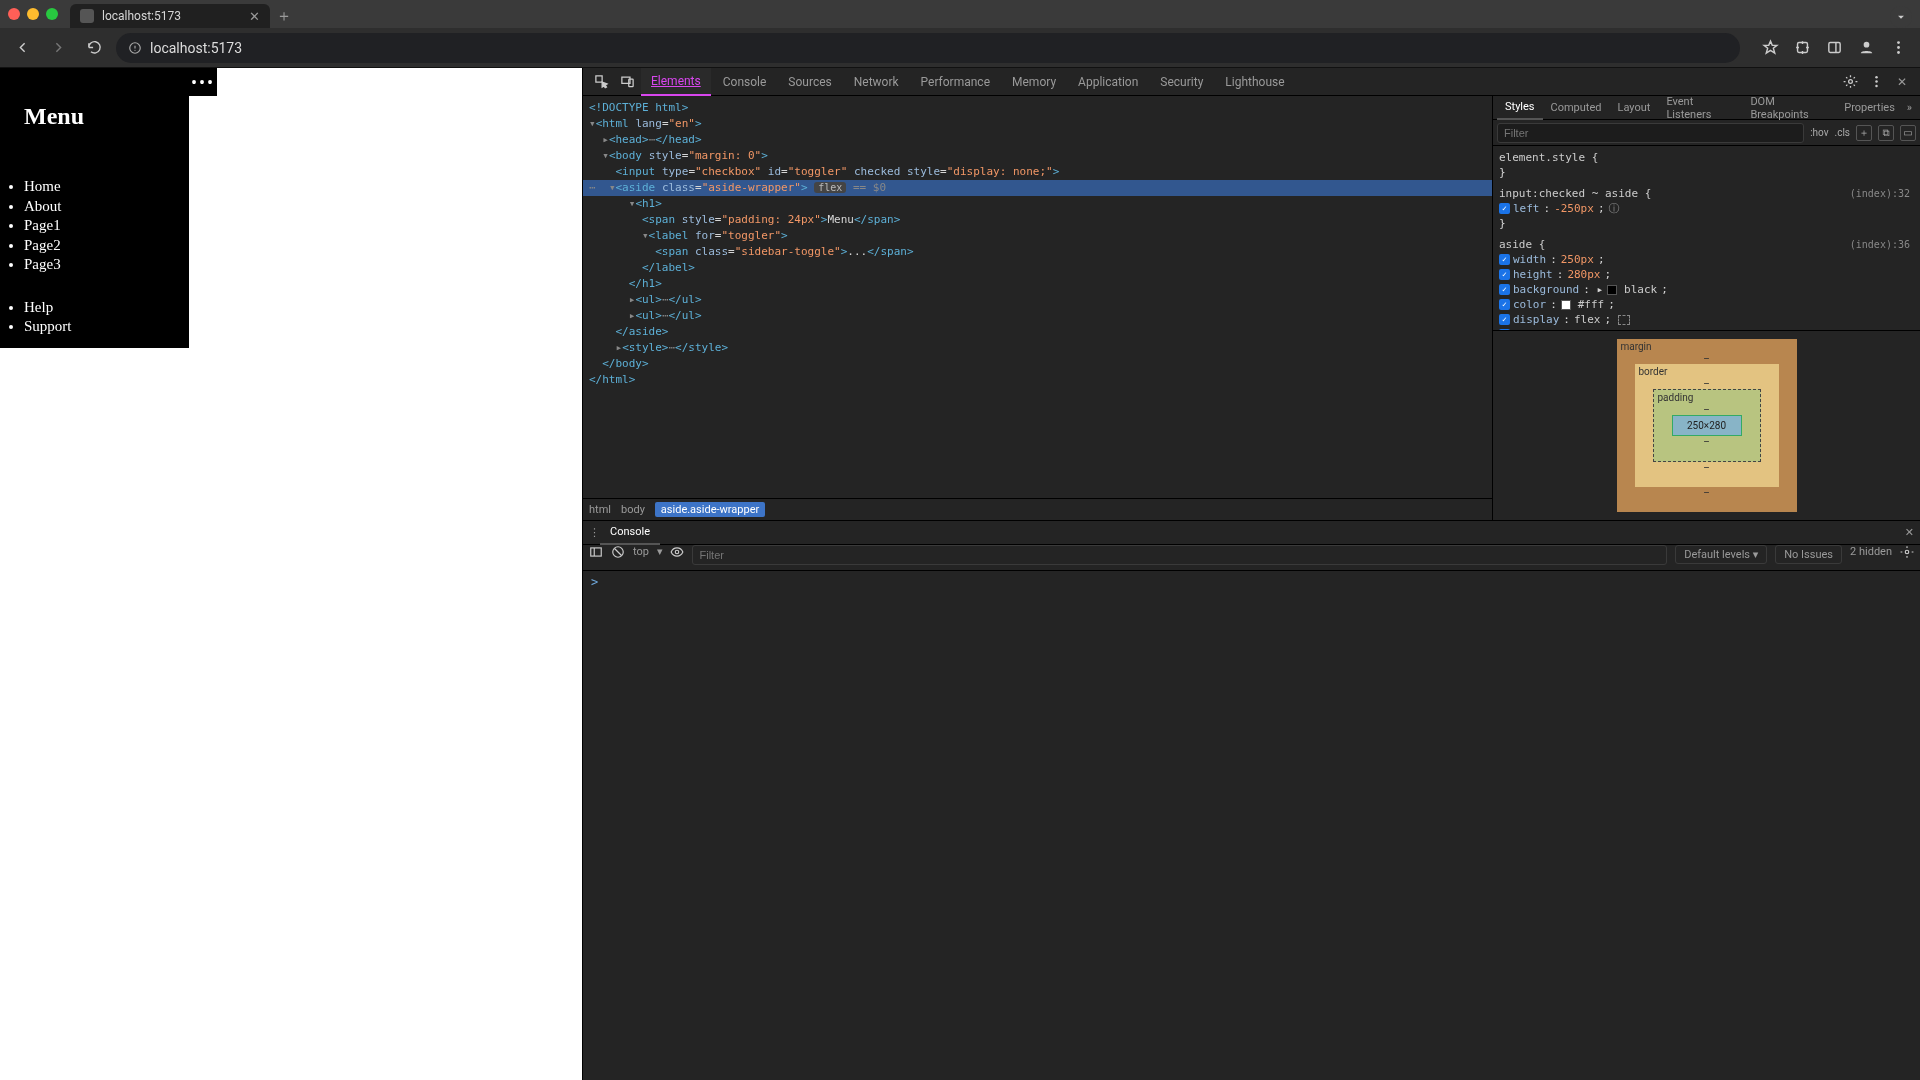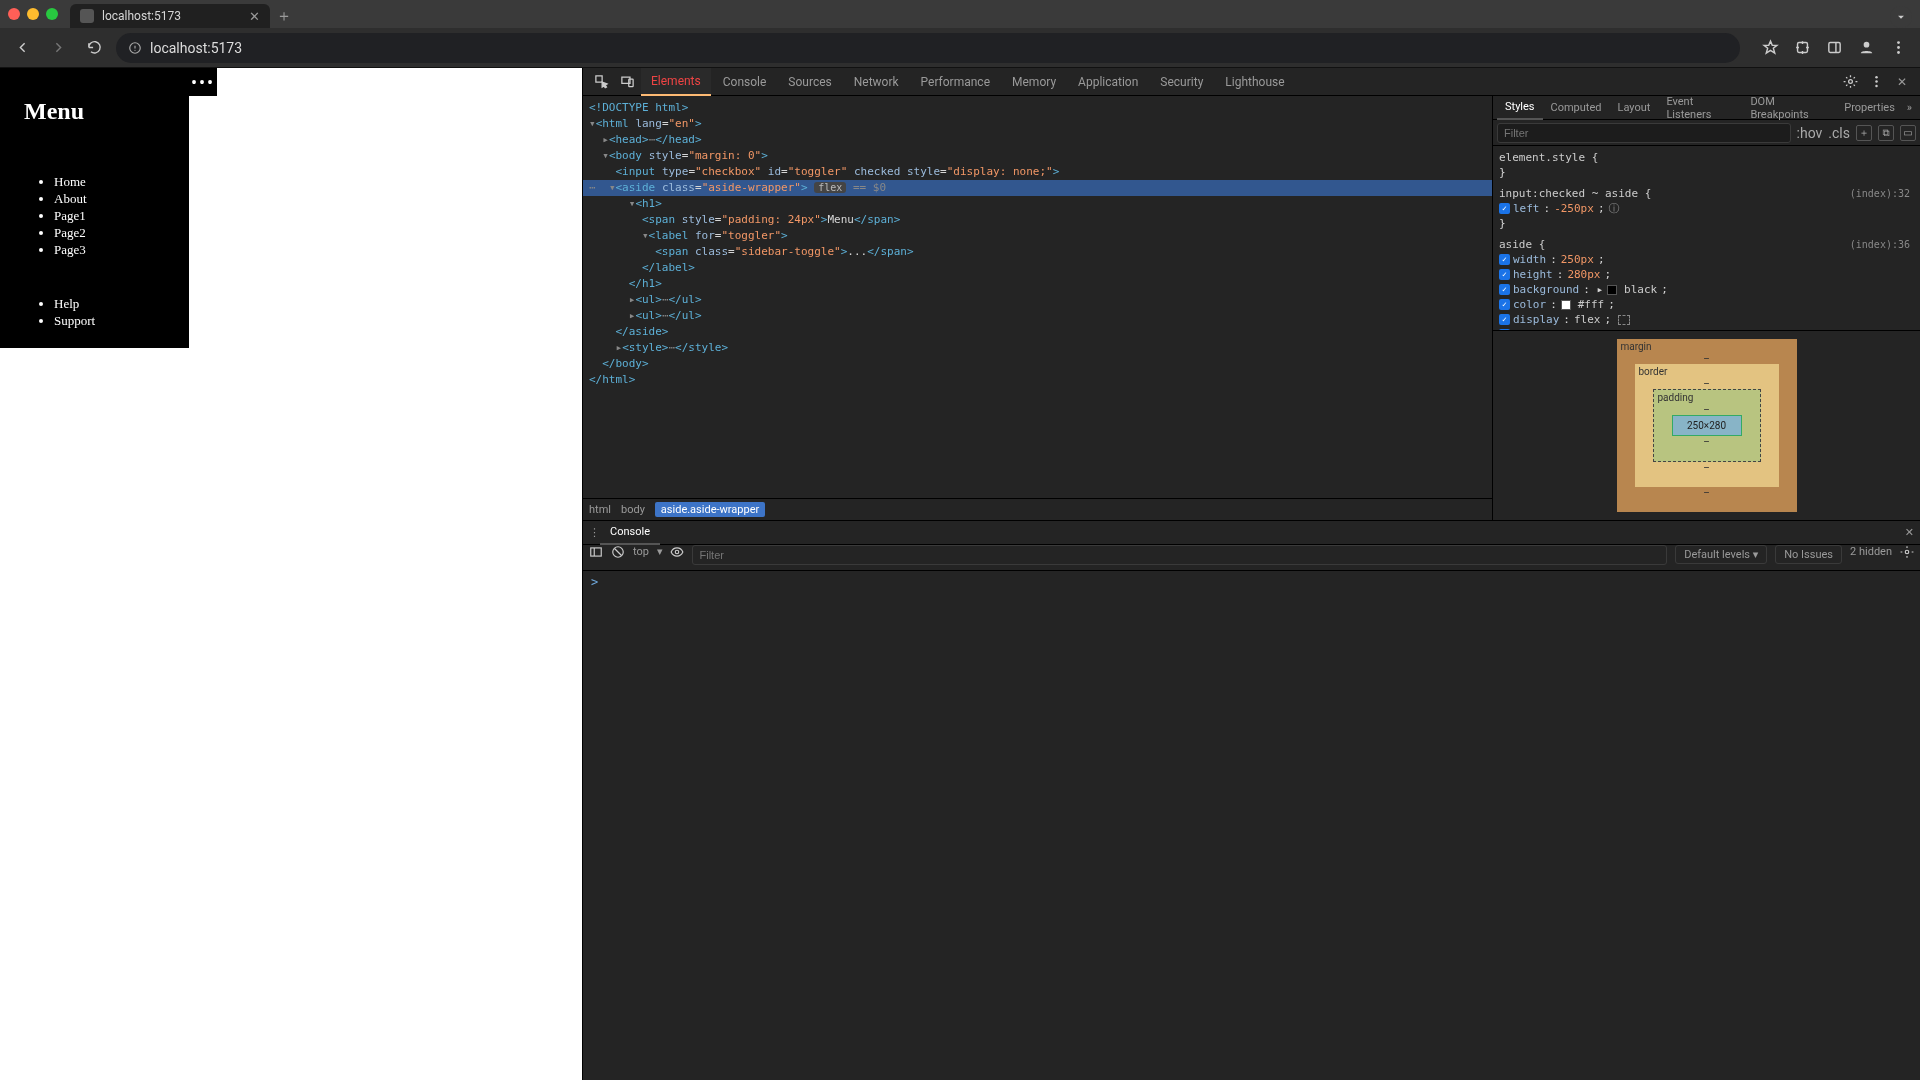--- a/index.html
+++ b/index.html
@@ -48,31 +48,31 @@
   .addr .lock{width:14px;height:14px;display:flex;align-items:center;}
   .addr .url{color:#ddd;font-size:14px;}
   .tool-icons{display:flex;gap:4px;margin-left:8px;}
 
   
   .content{display:flex;height:calc(1080px - 28px - 40px);}
   .viewport{width:582px;background:#fff;color:#000;position:relative;}
   .sidebar{width:189px;height:280px;background:#000;color:#fff;display:flex;flex-direction:column;justify-content:space-around;padding:0;position:relative;}
   .sidebar h1{margin:0;font-family:serif;display:flex;align-items:center;}
   .sidebar h1 .title{padding:24px;font-size:24px;font-weight:bold;}
-  .sidebar ul{margin:12px;padding-left:42px;font-family:serif;font-size:13px;}
+  .sidebar ul{margin:0;padding-left:24px;font-family:serif;font-size:15px;}
   .sidebar li{margin:0;line-height:1.3;}
   .toggle-box{position:absolute;left:189px;top:0;width:28px;height:28px;background:#000;color:#fff;display:flex;align-items:center;justify-content:center;font-size:18px;letter-spacing:2px;}
 
   
   .devtools{flex:1;display:flex;flex-direction:column;background:var(--devtools-bg);border-left:1px solid #000;}
   .dt-tabs{height:28px;display:flex;align-items:center;border-bottom:1px solid #000;padding:0 6px;gap:2px;font-size:12px;color:var(--text-dim);}
   .dt-tabs .icon-btn{width:24px;height:24px;display:flex;align-items:center;justify-content:center;}
   .dt-tabs .icon-btn svg{width:15px;height:15px;}
   .dt-tabs .tabitem{padding:0 10px;height:28px;display:flex;align-items:center;cursor:pointer;}
-  .dt-tabs .tabitem.active{color:#ef4444;border-bottom:2px solid #fdba74;background:rgba(255,255,255,.03);}
+  .dt-tabs .tabitem.active{color:#d946ef;border-bottom:2px solid #d946ef;background:rgba(255,255,255,.03);text-decoration:underline;}
   .dt-tabs .spacer{flex:1;}
 
   .dt-body{flex:1;display:flex;min-height:0;}
   .dom-pane{flex:1;display:flex;flex-direction:column;min-width:0;}
   .dom-tree{flex:1;overflow:auto;font-family:Menlo,Consolas,monospace;font-size:11px;line-height:16px;padding:4px 0;}
   .dom-tree .line{white-space:pre;padding:0 6px;}
   .dom-tree .sel{background:#32578f;}
   .tag{color:var(--code-tag);} .attr{color:var(--code-attr);} .val{color:var(--code-val);} .pill{background:#444;color:#bbb;border-radius:3px;padding:0 4px;font-size:10px;} .eqsel{color:#888;}
   .arrow{color:#888;}
   .ellipsis{color:#888;}
@@ -80,21 +80,21 @@
   .breadcrumbs{height:22px;border-top:1px solid #000;display:flex;align-items:center;padding:0 6px;gap:10px;font-size:11px;color:var(--text-dim);}
   .breadcrumbs .bc.active{background:var(--bc-sel);color:#fff;padding:1px 6px;border-radius:2px;}
 
   .styles-pane{width:428px;border-left:1px solid #000;display:flex;flex-direction:column;}
   .styles-tabs{height:24px;display:flex;align-items:center;font-size:11px;color:var(--text-dim);border-bottom:1px solid #000;padding:0 4px;}
   .styles-tabs .stab{padding:0 8px;height:24px;display:flex;align-items:center;cursor:pointer;}
   .styles-tabs .stab.active{color:#fff;border-bottom:2px solid #555;}
   .styles-tabs .more{margin-left:auto;padding:0 4px;}
   .styles-filter{height:26px;display:flex;align-items:center;border-bottom:1px solid #000;padding:0 4px;gap:6px;}
   .styles-filter input{flex:1;background:#1c1c1c;border:1px solid #3a3a3a;color:#bbb;height:20px;padding:0 6px;font-size:11px;border-radius:3px;}
-  .styles-filter .chip{font-size:14px;color:#aaa;cursor:pointer;}
+  .styles-filter .chip{font-size:10px;color:#aaa;cursor:pointer;}
   .styles-filter .sq{width:16px;height:16px;border:1px solid #555;display:flex;align-items:center;justify-content:center;color:#aaa;border-radius:2px;font-size:10px;}
 
   .rules{flex:1;overflow:auto;font-family:Menlo,Consolas,monospace;font-size:11px;line-height:15px;padding:4px 6px;}
   .rule{margin-bottom:6px;position:relative;}
   .rule .src{position:absolute;right:4px;top:0;color:#888;font-size:10px;}
   .rule .sel{color:#ccc;}
   .rule .prop{color:var(--code-attr);} .rule .pval{color:#ccc;} .rule .num{color:var(--code-val);}
   .rule .decl{display:flex;align-items:center;gap:4px;padding-left:14px;position:relative;}
   .rule .decl .cb{width:11px;height:11px;background:#1a73e8;border-radius:2px;display:inline-flex;align-items:center;justify-content:center;color:#fff;font-size:8px;position:absolute;left:0;}
   .color-sw{width:10px;height:10px;display:inline-block;border:1px solid #555;vertical-align:middle;margin-right:3px;}

